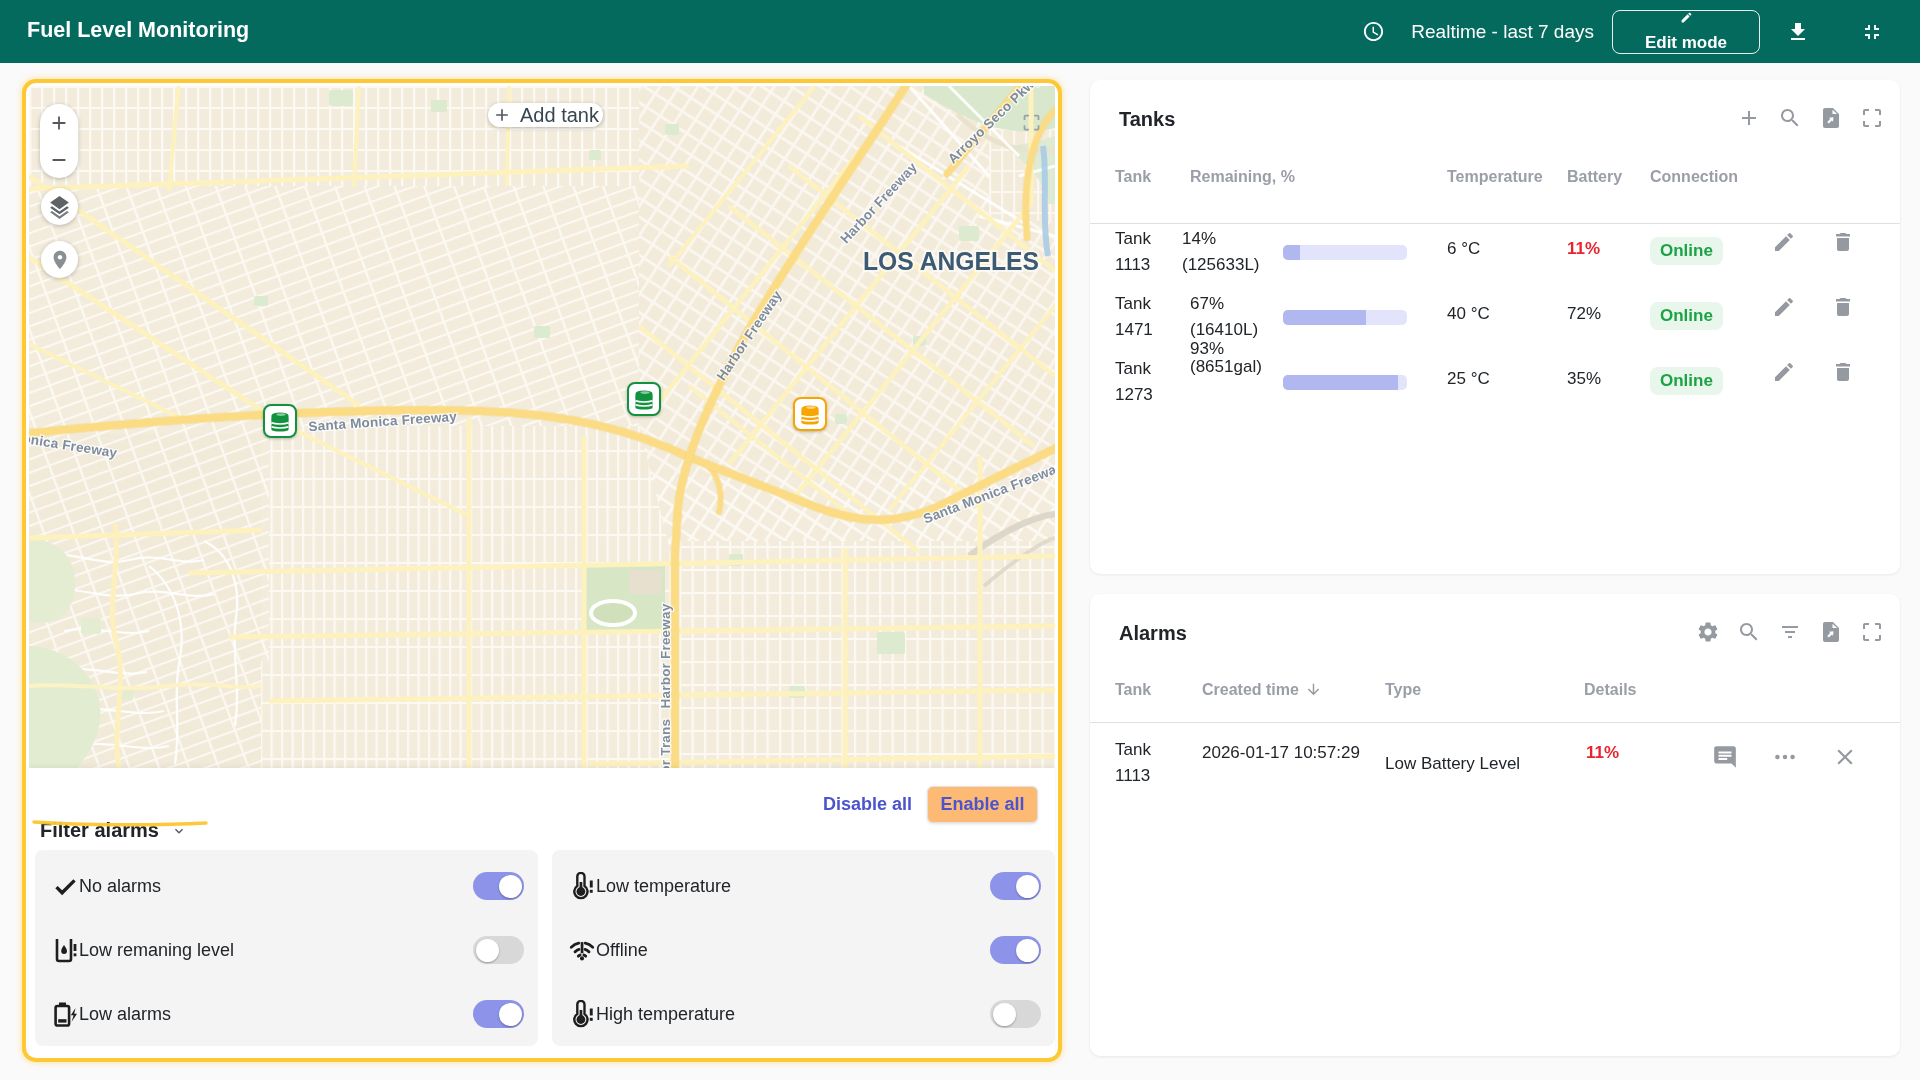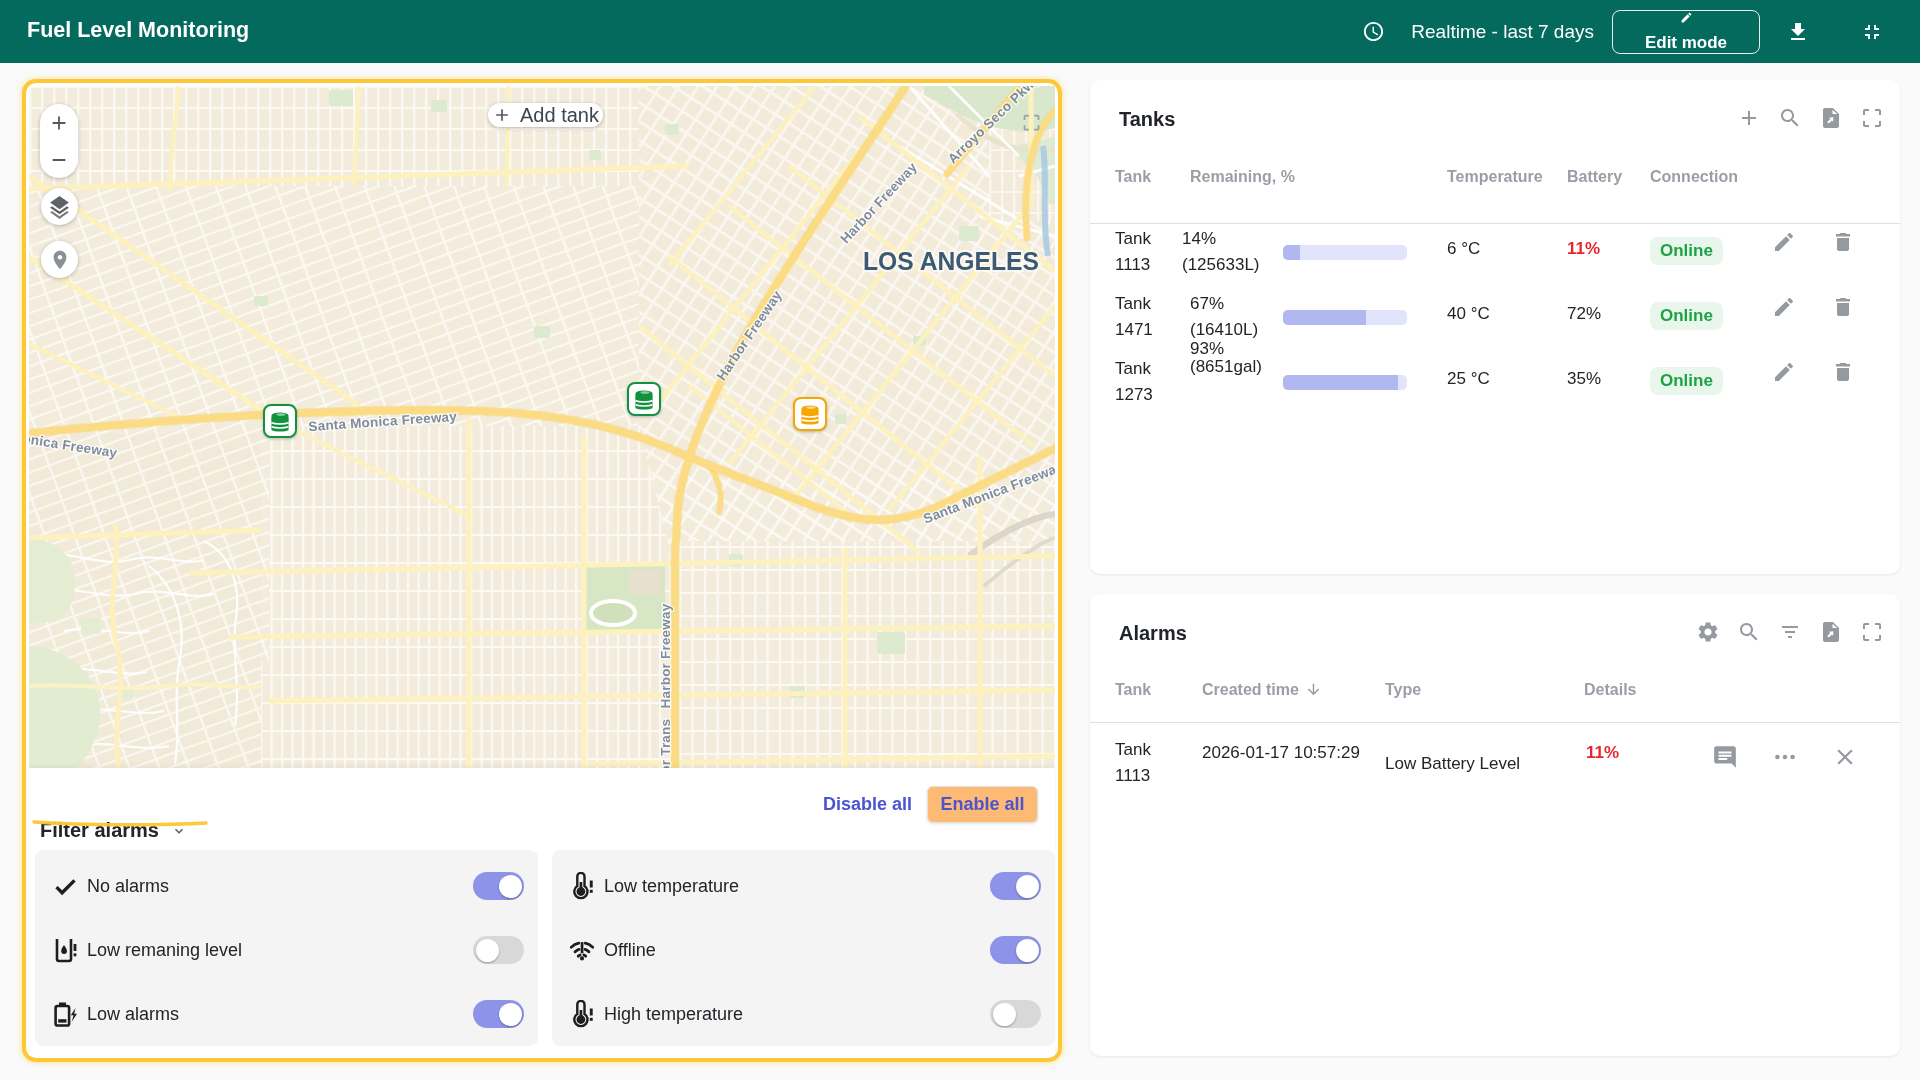--- a/index.html
+++ b/index.html
@@ -43,21 +43,21 @@
   #fa-underline { position:absolute; left:3px; top:51px; width:176px; height:8px; }
   .txtbtn { position:absolute; font-size:18px; font-weight:bold; color:#4b53ce; }
   #disableall { right:143px; top:26px; }
   #enableall { right:17px; top:18px; width:111px; height:37px; background:#fdba74;
     border:1px solid #e2e2e2; border-radius:6px; box-shadow:0 1px 3px rgba(0,0,0,.12);
     display:flex; align-items:center; justify-content:center; position:absolute;
     font-size:18px; font-weight:bold; color:#4b53ce; }
   .fgroup { position:absolute; top:82px; width:503px; height:196px; background:#f4f4f4;
     border-radius:8px; padding:4px 14px 0; display:flex; flex-direction:column; }
   #fg1 { left:6px; } #fg2 { left:523px; }
-  .frow { height:65px; display:flex; align-items:center; gap:8px; padding-left:2px; }
+  .frow { height:65px; display:flex; align-items:center; padding-left:2px; }
   .frow .ficon { width:28px; height:28px; flex:none; display:flex; align-items:center; justify-content:center;}
   .frow .flabel { flex:1; font-size:18px; color:#212529; }
   .switch { width:51px; height:28px; border-radius:14px; position:relative; flex:none; }
   .switch.on { background:#8d93e8; }
   .switch.off { background:#d8d8d8; }
   .switch .knob { position:absolute; top:2.5px; width:23px; height:23px; border-radius:50%;
     background:#fff; box-shadow:0 1px 2px rgba(0,0,0,.3); }
   .switch.on .knob { right:2.5px; }
   .switch.off .knob { left:2.5px; }
   

